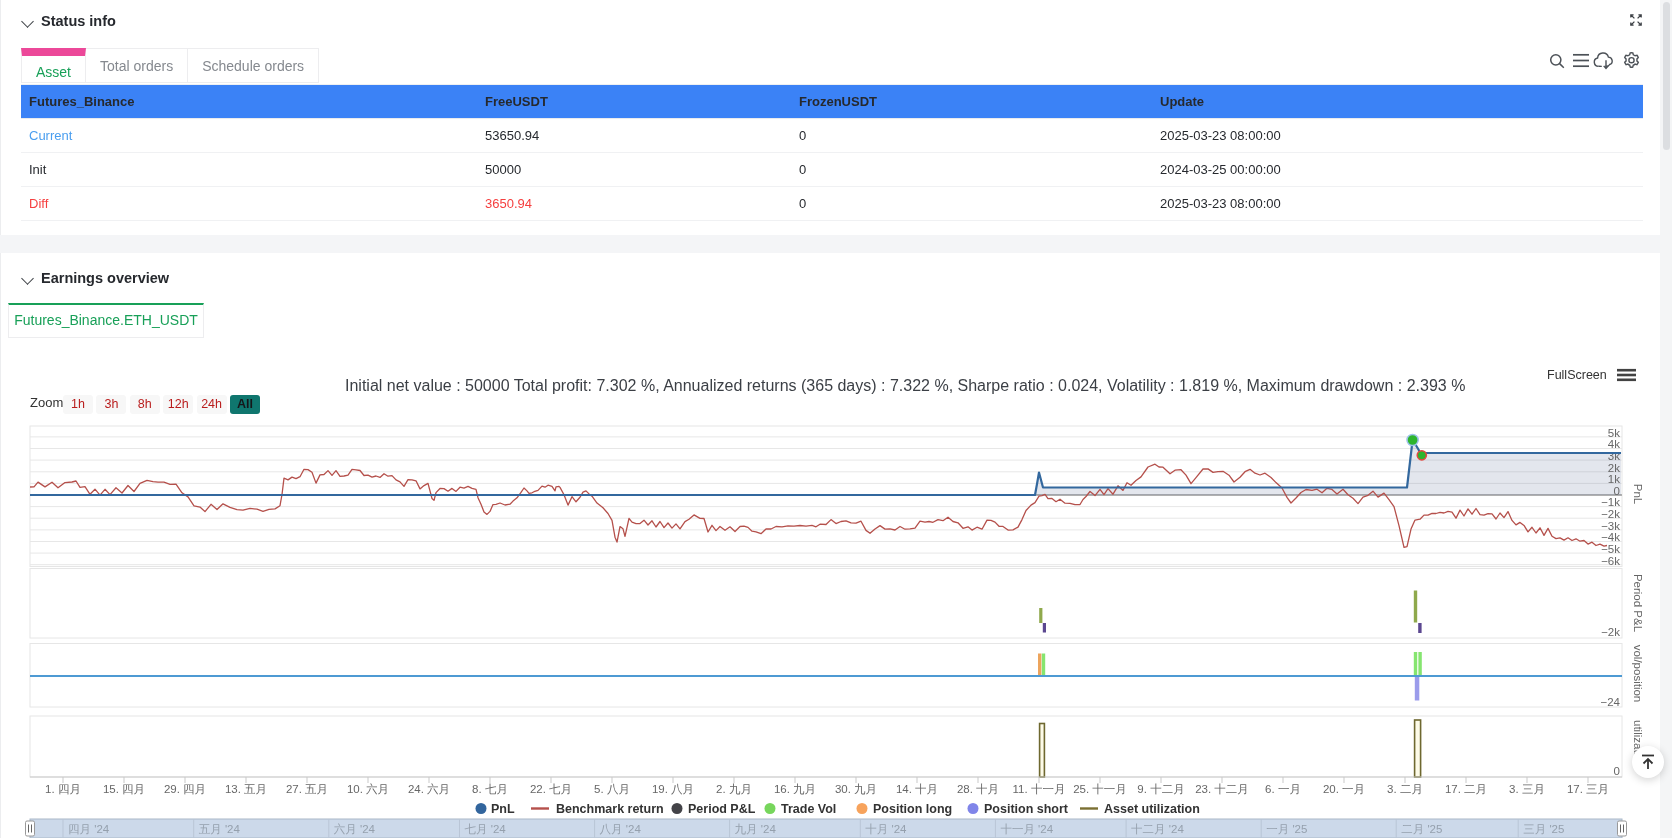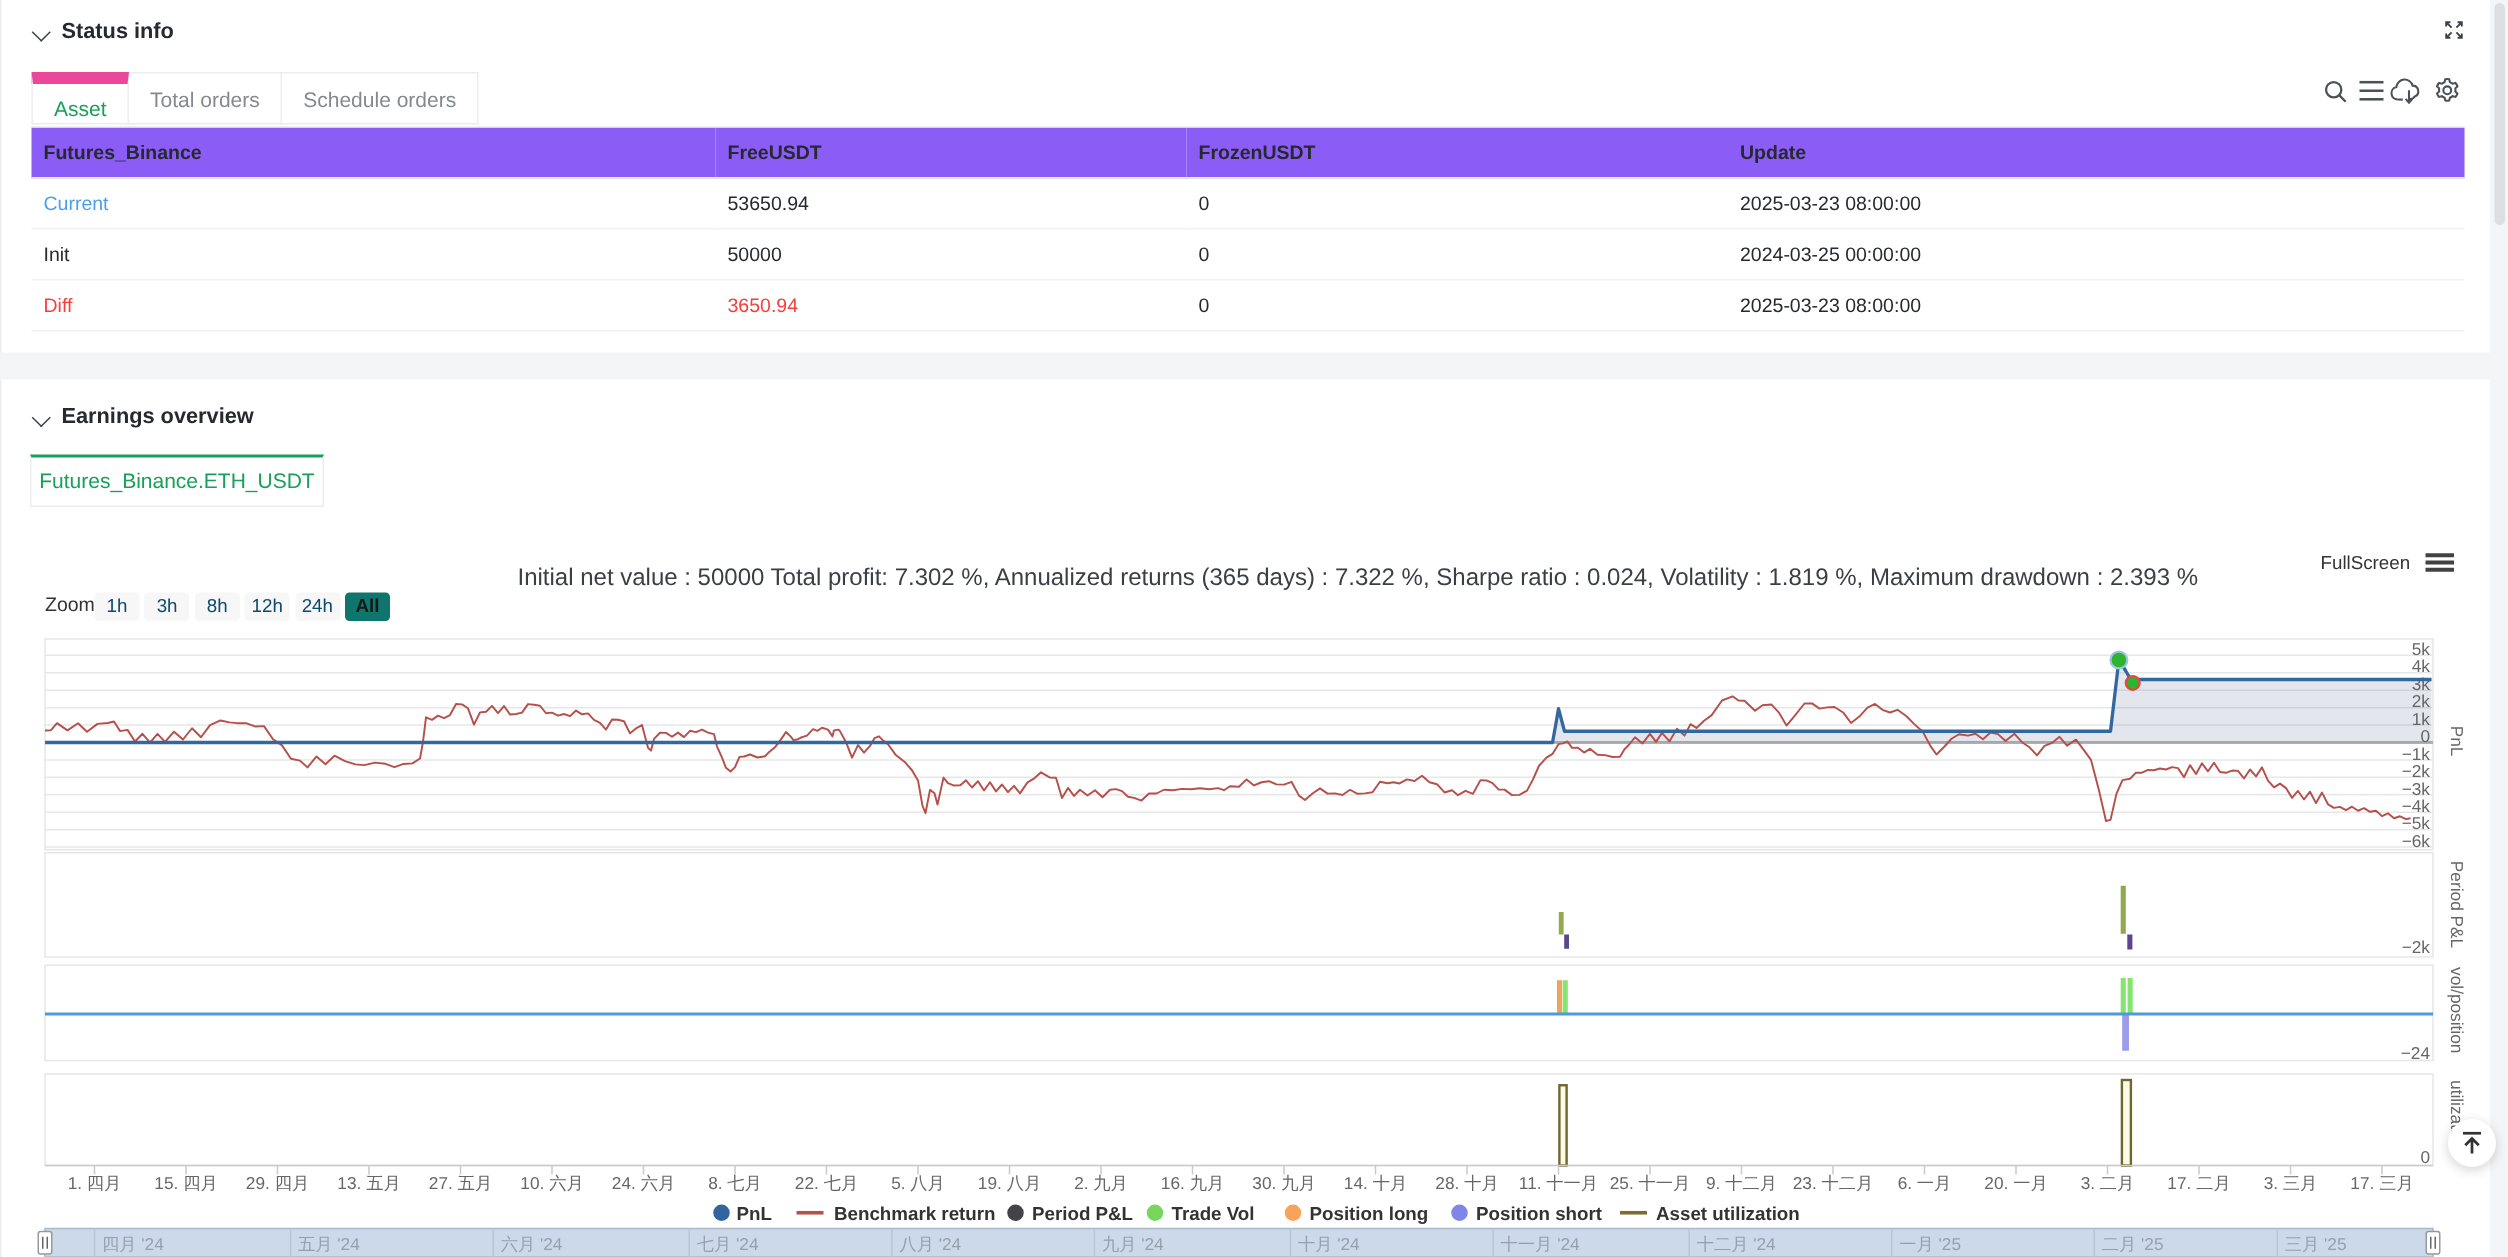--- a/index.html
+++ b/index.html
@@ -3,30 +3,30 @@
 *{margin:0;padding:0;box-sizing:border-box}
 html,body{width:1672px;height:838px;background:#ffffff;font-family:"Liberation Sans",sans-serif;overflow:hidden;position:relative}
 .abs{position:absolute}
 .hd{font-size:14.5px;font-weight:bold;color:#26292e;letter-spacing:0}
 .chev{position:absolute;width:9px;height:9px;border-left:1.8px solid #3c4045;border-bottom:1.8px solid #3c4045;transform:rotate(-45deg)}
 .tabbar{position:absolute;left:21px;top:48px;display:flex}
 .tab{height:35px;line-height:34px;padding:0 14px;font-size:14px;color:#85898f;background:#fff;border:1px solid #ededef;border-left:none;position:relative}
 .tab.first{border-left:1px solid #ededef}
 .tab.act{color:#18a058;border-top:8px solid #ec4899;line-height:32px}
 table.tbl{position:absolute;left:21px;top:84px;width:1622px;border-collapse:collapse;font-size:13px;color:#26292e}
-table.tbl th{background:#8b5cf6;font-weight:bold;text-align:left;height:34px;padding:0 8px;border-bottom:1px solid #e9ebee;border-top:1px solid #eef0f2}
+table.tbl th{background:#3b82f6;font-weight:bold;text-align:left;height:34px;padding:0 8px;border-bottom:1px solid #e9ebee;border-top:1px solid #eef0f2}
 table.tbl td{height:34px;padding:0 8px;border-bottom:1px solid #f0f1f3;background:#fff}
 .lnk{color:#4a9eef} .red{color:#f53f3f}
 .band{position:absolute;left:0;top:235px;width:1660px;height:18px;background:#f4f5f7}
 .rstrip{position:absolute;right:0;top:0;width:12px;height:838px;background:#f4f5f6}
-.ethtab{position:absolute;left:20px;top:303px;width:196px;height:35px;background:#fff;border:1px solid #ededef;border-top:2px solid #18a058;color:#18a058;font-size:14px;text-align:center;line-height:31px}
+.ethtab{position:absolute;left:8px;top:303px;width:196px;height:35px;background:#fff;border:1px solid #ededef;border-top:2px solid #18a058;color:#18a058;font-size:14px;text-align:center;line-height:31px}
 .stats{position:absolute;left:345px;top:377px;font-size:16px;color:#3b3f45}
 .fullscr{position:absolute;left:1547px;top:368px;font-size:12.5px;color:#333}
 .zoomrow{position:absolute;left:30px;top:395px;height:19px;font-size:13px;color:#333;display:flex;align-items:flex-start}
-.zbtn{display:inline-block;width:30px;height:19px;line-height:19px;text-align:center;border-radius:3px;background:#f7f7f7;color:#0c4a6e;font-size:12.5px;margin-right:3.4px}
+.zbtn{display:inline-block;width:30px;height:19px;line-height:19px;text-align:center;border-radius:3px;background:#f7f7f7;color:#b91c1c;font-size:12.5px;margin-right:3.4px}
 .zbtn.act{background:#0f766e;color:#15171a;font-weight:bold}
 .totop{position:absolute;left:1632px;top:746px;width:32px;height:32px;border-radius:50%;background:#fff;box-shadow:0 2px 8px rgba(0,0,0,.18)}
 </style></head><body>
 <div class="rstrip"></div>
 <div style="position:absolute;left:1662.5px;top:2px;width:7px;height:148px;background:#dcdee1;border-radius:4px"></div>
 <div style="position:absolute;left:0;top:0;width:1px;height:838px;background:#ecedef"></div>
 
 <div class="chev" style="left:23px;top:17px"></div>
 <div class="abs hd" style="left:41px;top:13px">Status info</div>
 <svg class="abs" style="left:1629px;top:13px" width="14" height="14" viewBox="0 0 14 14" fill="none" stroke="#3c4045" stroke-width="1.25">

